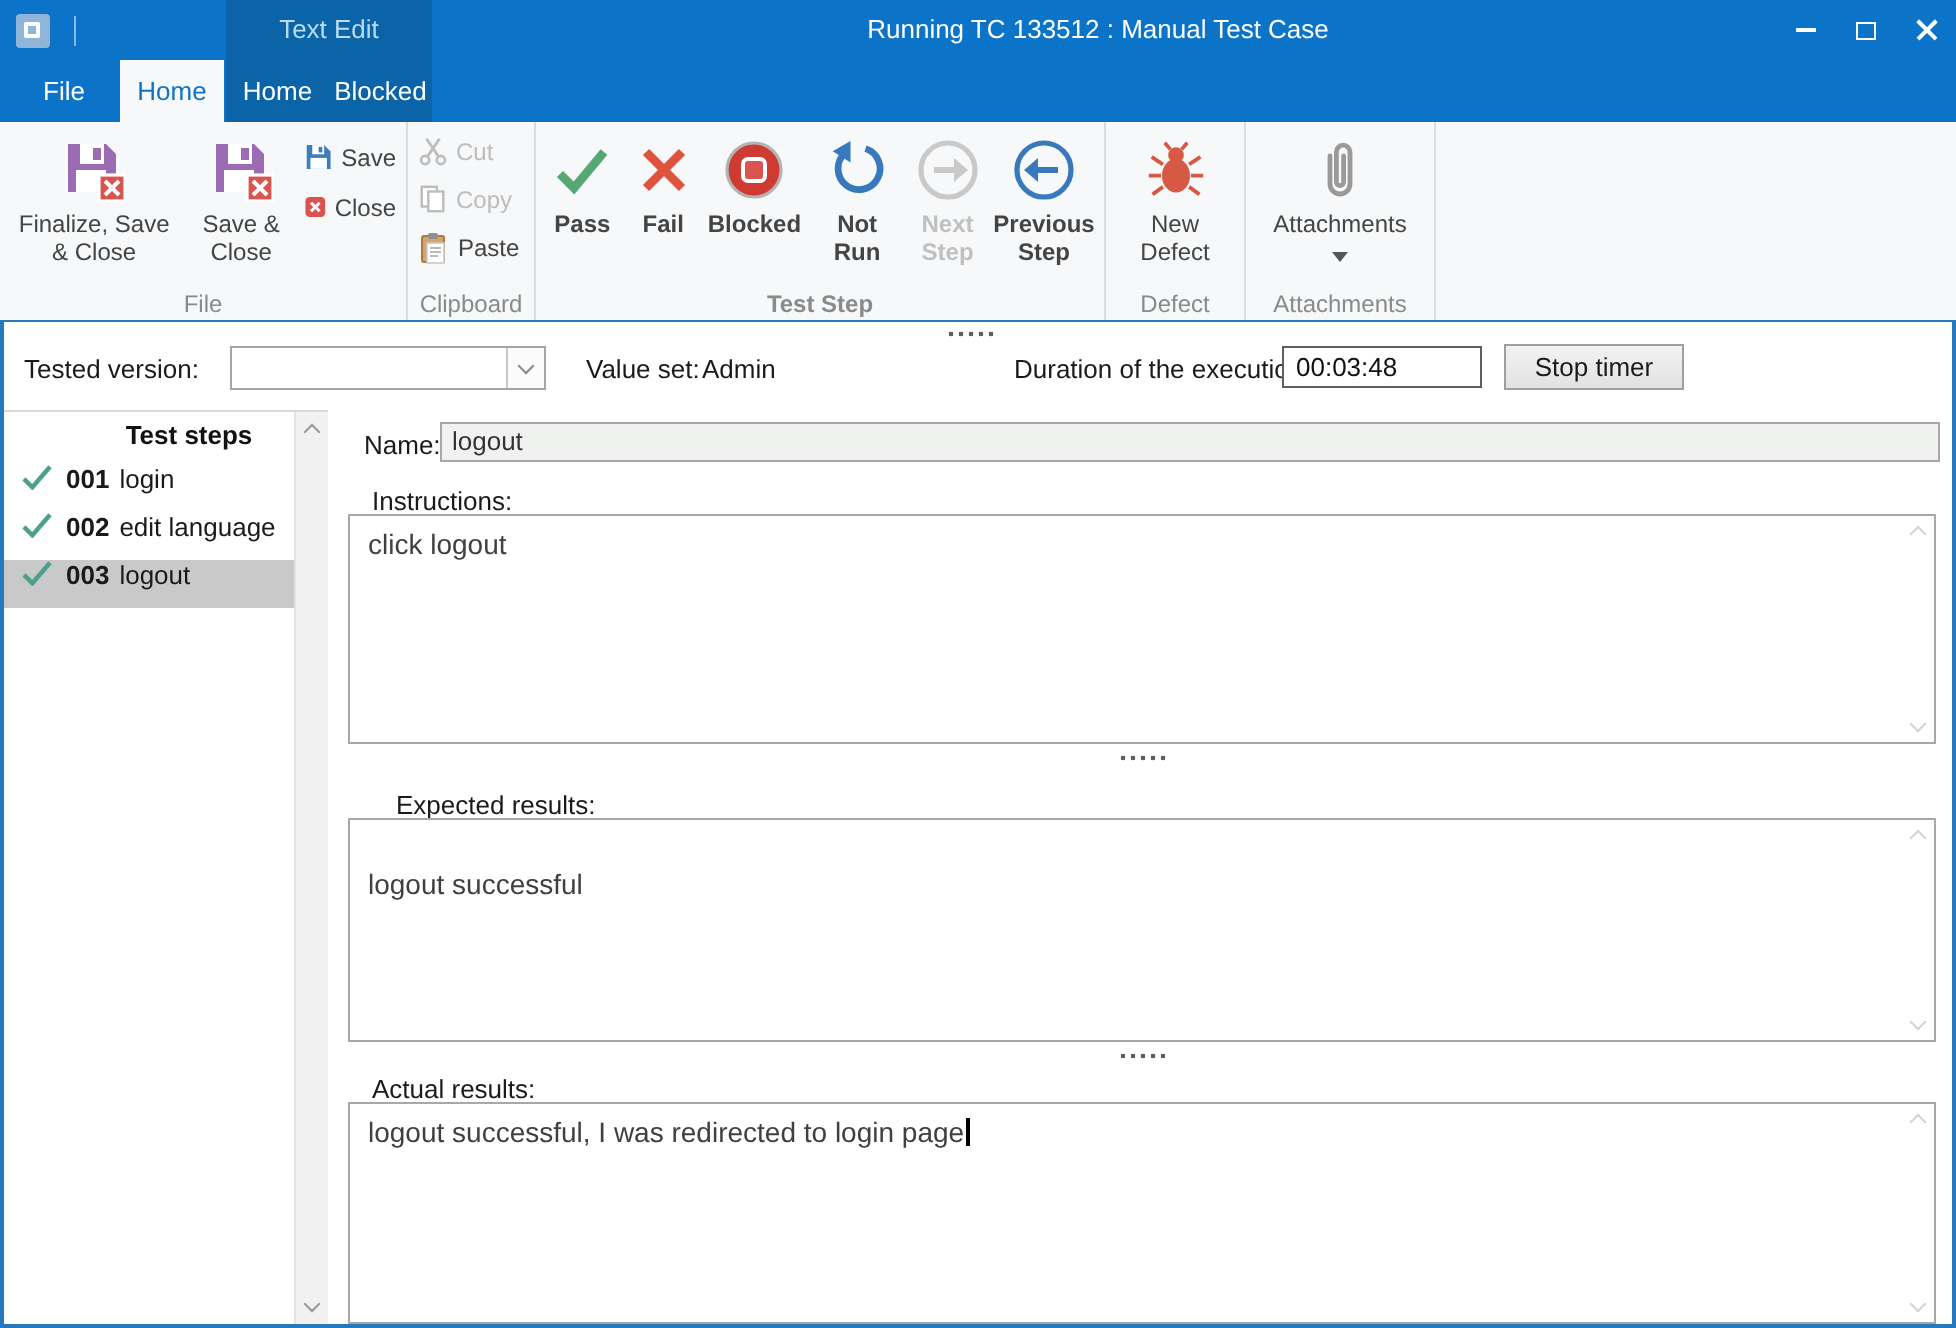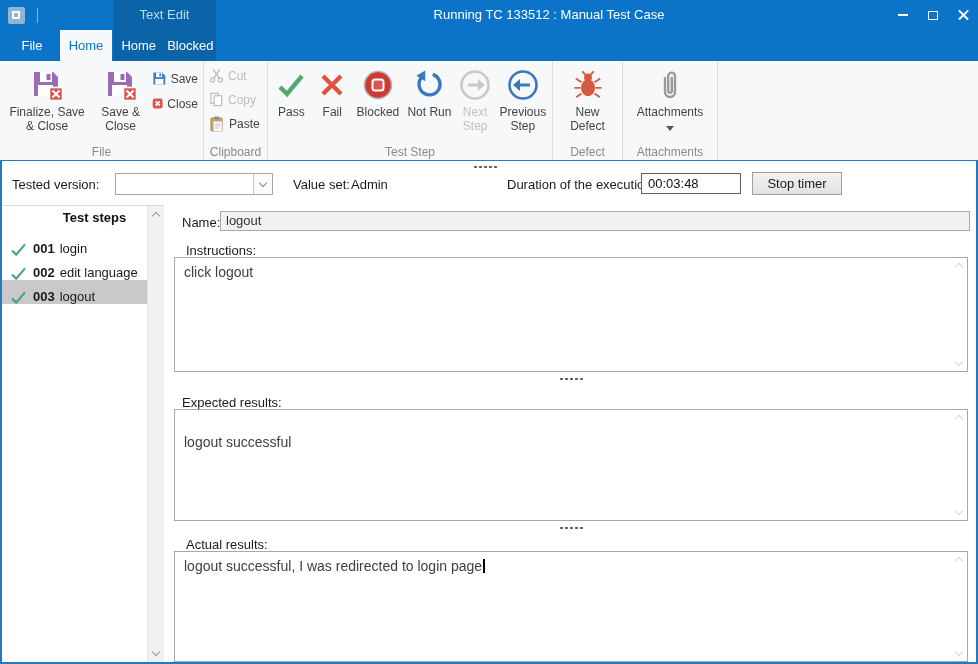--- a/index.html
+++ b/index.html
@@ -56,42 +56,42 @@
   .valueset-label { position:absolute; left:291px; top:16px; }
   .valueset-value { position:absolute; left:349px; top:16px; }
   .dur-label { position:absolute; left:505px; top:16px; }
   .dur-box { position:absolute; left:639px; top:12px; width:100px; height:21px; border:1px solid #5f5f5f; background:#fff; font-size:13px; line-height:19px; padding-left:6px; color:#111; }
   .stop-btn { position:absolute; left:750px; top:11px; width:90px; height:23px; background:linear-gradient(#f2f2f2,#e2e2e2); border:1px solid #9f9f9f; font-size:13px; color:#1a1a1a; text-align:center; line-height:21px; }
 
   
   .left-panel { position:absolute; left:0; top:44px; width:162px; bottom:0; background:#fff; border-top:1px solid #d9d9d9; }
   .steps-header { position:absolute; left:0; top:4px; width:145px; text-align:center; font-size:13px; font-weight:bold; color:#111;padding-left:40px; }
   .steps-list { position:absolute; left:0; top:26px; width:145px; }
-  .step-row { position:relative; height:24px; display:flex; align-items:flex-end; font-size:13px; color:#1a1a1a; }
+  .step-row { position:relative; height:24px; display:flex; align-items:flex-start; font-size:13px; color:#1a1a1a; }
   .step-row.selected { background:#c9c9c9; }
   .step-check { margin:0 7px 0 9px; flex:0 0 auto; }
   .step-num { font-weight:bold; margin-right:5px; }
   .vscroll { position:absolute; right:0; top:0; bottom:0; width:17px; background:#f1f1f1; border-left:1px solid #e2e2e2; }
   .vscroll .up, .vscroll .down { position:absolute; left:5px; width:6px; height:6px; border-right:1.5px solid #9a9a9a; border-bottom:1.5px solid #9a9a9a; }
   .vscroll .up { top:7px; transform:rotate(-135deg); }
   .vscroll .down { bottom:7px; transform:rotate(45deg); }
 
   
   .right-pane { position:absolute; left:164px; right:0; top:44px; bottom:0; }
   .name-label { position:absolute; left:16px; top:10px; }
   .name-box { position:absolute; left:54px; top:6px; right:6px; height:20px; background:#f0f2f0; border:1px solid #a8a8a8; font-size:13px; color:#333; line-height:18px; padding-left:5px; }
   .instr-label { position:absolute; left:20px; top:38px; }
   .box { position:absolute; left:8px; right:8px; border:1px solid #a8a8a8; background:#fff; }
   .box .ta-text { padding:5px 22px 5px 9px; font-size:14px; color:#404040; white-space:pre-wrap; line-height:1.3; }
   .box .sup, .box .sdown { position:absolute; right:5px; width:6px; height:6px; border-right:1.5px solid #cfd4d9; border-bottom:1.5px solid #cfd4d9; }
   .box .sup { top:6px; transform:rotate(-135deg); }
   .box .sdown { bottom:6px; transform:rotate(45deg); }
   .instr-box { top:52px; height:115px; }
   .dots-mid1 { position:absolute; left:50%; margin-left:-12px; top:172px; }
-  .exp-label { position:absolute; left:16px; top:190px; }
+  .exp-label { position:absolute; left:32px; top:190px; }
   .exp-box { top:204px; height:112px; }
   .dots-mid2 { position:absolute; left:50%; margin-left:-12px; top:321px; }
   .act-label { position:absolute; left:20px; top:332px; }
   .act-box { top:346px; height:111px; }
   .caret { display:inline-block; width:1.5px; height:14px; background:#000; vertical-align:-2px; margin-left:1px; }
 </style>
 </head>
 <body>
 
 <div class="window">
@@ -200,21 +200,21 @@
             <rect x="5" y="0.5" width="5" height="3" rx="1" fill="#8f8f8f"></rect>
             <rect x="4.5" y="5.5" width="8.5" height="10" fill="#fff" stroke="#c9c9c9" stroke-width="0.8"></rect>
             <path d="M6 8 H11.5 M6 10 H11.5 M6 12 H10" stroke="#b9b9b9" stroke-width="0.9"></path>
           </svg>
           <span>Paste</span>
         </div>
       </div>
       <div class="rgroup-label">Clipboard</div>
     </div>
 
-    <div class="rgroup" style="width:285px; justify-content:center;">
+    <div class="rgroup" style="width:285px; justify-content:center;font-weight:bold;">
       <div class="bigbtn" style="width:44px">
         <span class="bicon">
           <svg width="30" height="30" viewBox="0 0 30 30">
             <path d="M4 17 L11 24 L26 6" stroke="#57a773" stroke-width="4.4" fill="none"></path>
           </svg>
         </span>
         <span>Pass</span>
       </div>
       <div class="bigbtn" style="width:40px">
         <span class="bicon">

